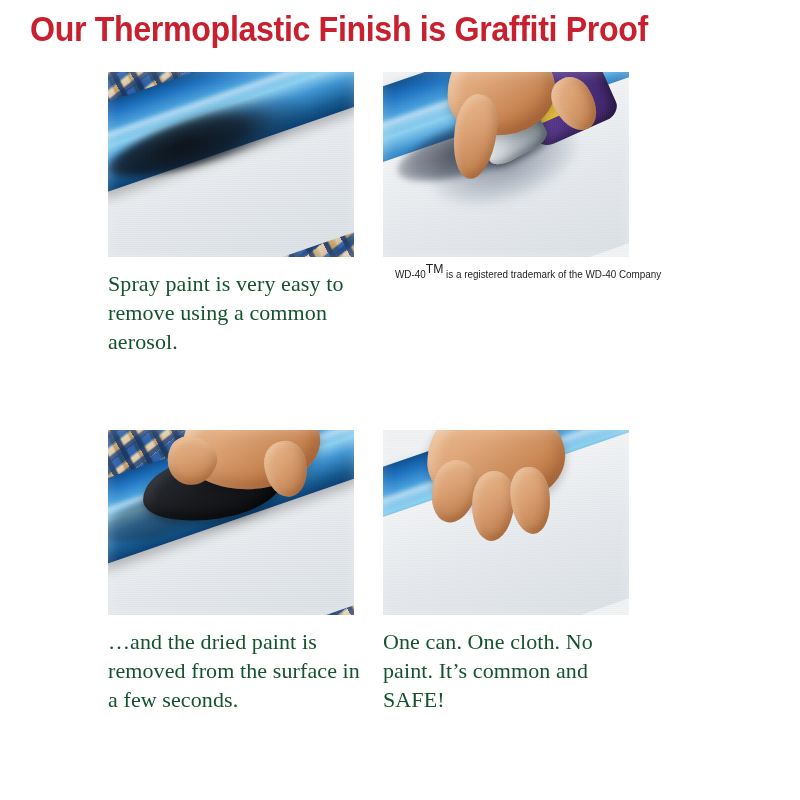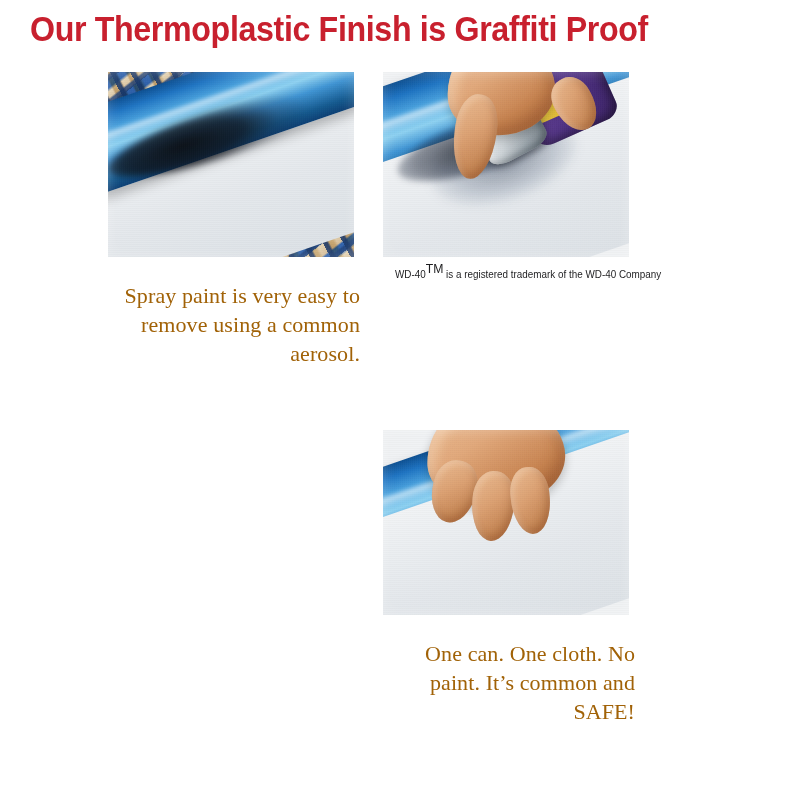--- a/index.html
+++ b/index.html
@@ -220,28 +220,27 @@
   }
   .photo-soft {
     position: absolute;
     inset: 0;
     pointer-events: none;
     box-shadow: inset 0 0 14px rgba(255,255,255,0.25);
   }
 
   
   .caption {
-    margin-top: 24px;
+    margin-top: 12px;
     width: 252px;
     font-family: "Liberation Serif", "DejaVu Serif", serif;
     font-size: 22px;
     line-height: 29px;
-    color: #a16207;
+    color: #14532d;
     letter-spacing: 0.1px;
-    text-align: right;
   }
   .caption .tm {
     font-family: "Liberation Sans", "DejaVu Sans", sans-serif;
     font-weight: bold;
     font-size: 12px;
     vertical-align: super;
     letter-spacing: -0.5px;
   }
   .trademark-note {
     margin-top: 5px;
@@ -310,20 +309,41 @@
         </div>
       </div>
 
 
       <div class="trademark-note"><span>WD-40</span><span class="tm">TM</span><span> is a registered trademark of the WD-40 Company</span></div>
     </div>
   </div>
 
   <div class="panel-row">
 
+    <div class="panel col-left">
+      <div class="photo">
+        <div class="photo-inner">
+          <div class="mesh"></div>
+          <div class="ground" style="bottom:-52%;"></div>
+          <div class="rail" style="top:40%; height:44%;">
+            <div class="rail-highlight"></div>
+          </div>
+          <div class="graffiti faded" style="left:-4%; top:46%; width:58%; height:22%;"></div>
+
+          <div class="cloth" style="left:14%; top:14%; width:58%; height:34%; transform:rotate(-9deg);"></div>
+          <div class="hand" style="left:30%; top:-22%; width:56%; height:54%; transform:rotate(-4deg);"></div>
+          <div class="finger" style="left:24%; top:4%; width:20%; height:26%; transform:rotate(22deg);"></div>
+          <div class="finger" style="left:64%; top:6%; width:17%; height:30%; transform:rotate(-10deg);"></div>
+
+          <div class="photo-grain"></div>
+          <div class="photo-soft"></div>
+        </div>
+      </div>
+      <div class="caption">…and the dried paint is removed from the surface in a few seconds.</div>
+    </div>
 
     <div class="panel col-right">
       <div class="photo">
         <div class="photo-inner">
           <div class="mesh dark" style="inset:-30% -30% 20% 50%;"></div>
           <div class="rail" style="top:34%; height:48%;">
             <div class="rail-highlight"></div>
           </div>
           <div class="ground" style="bottom:-48%;"></div>
 

